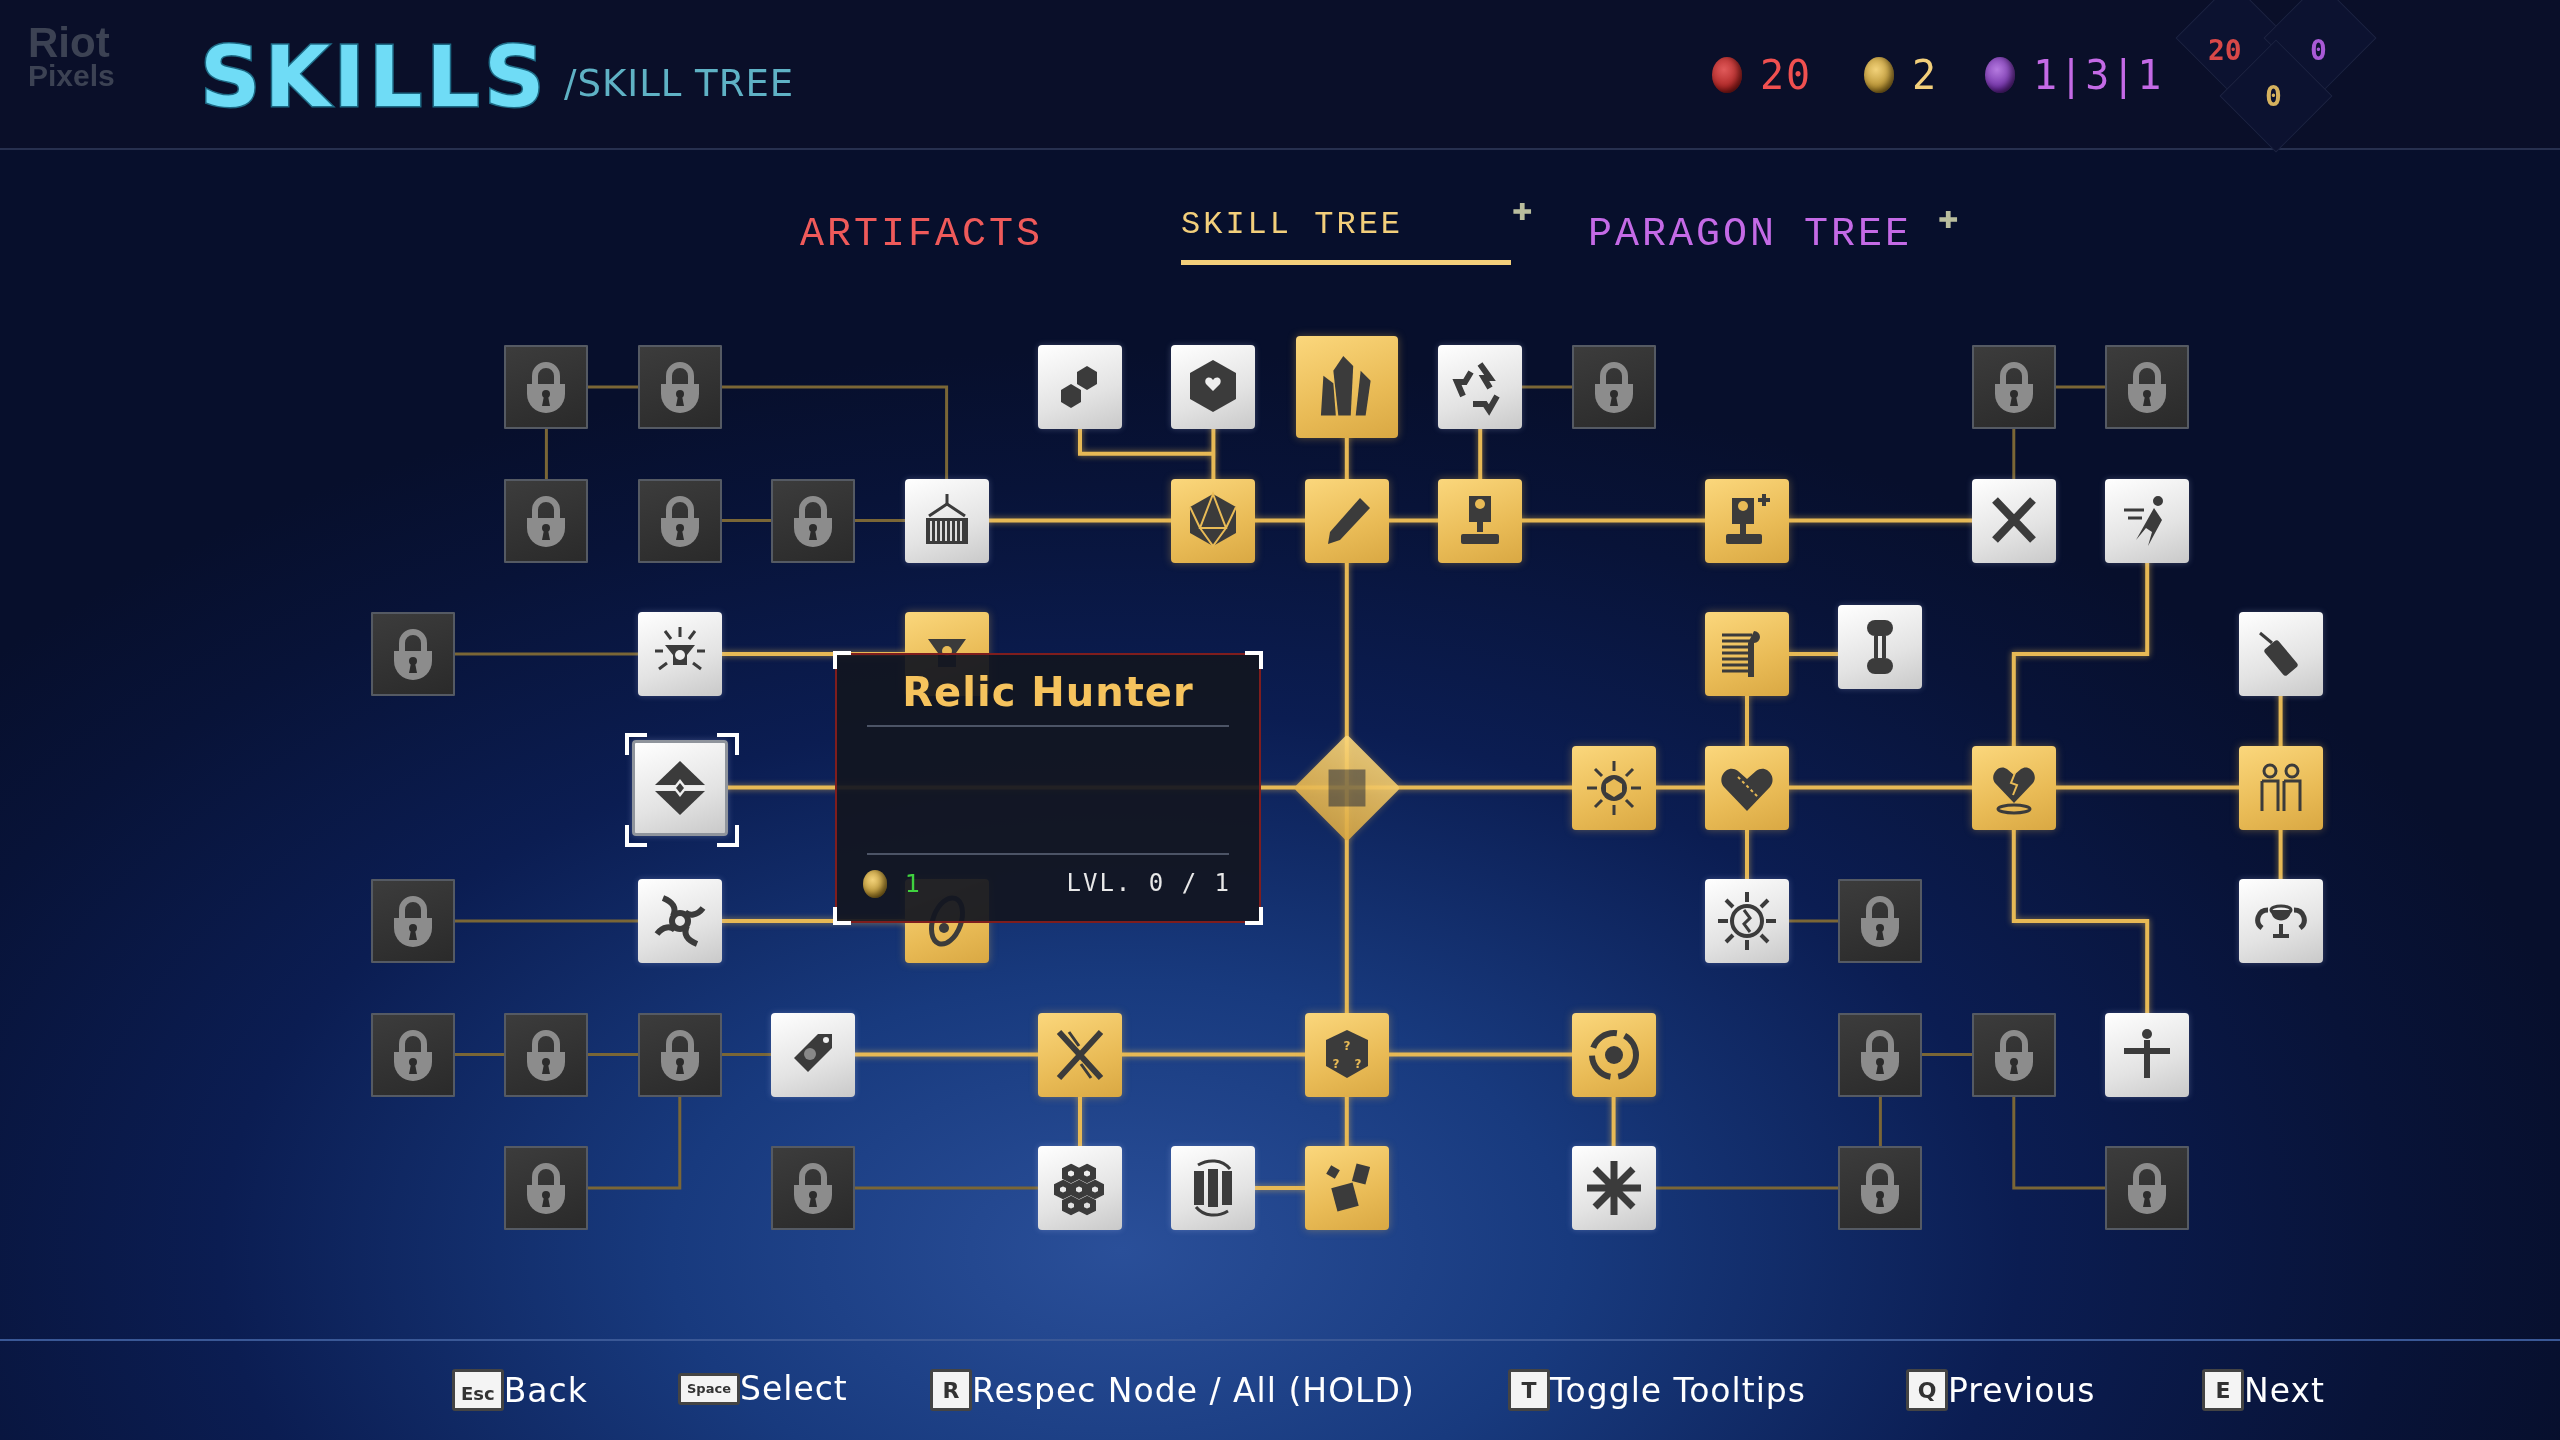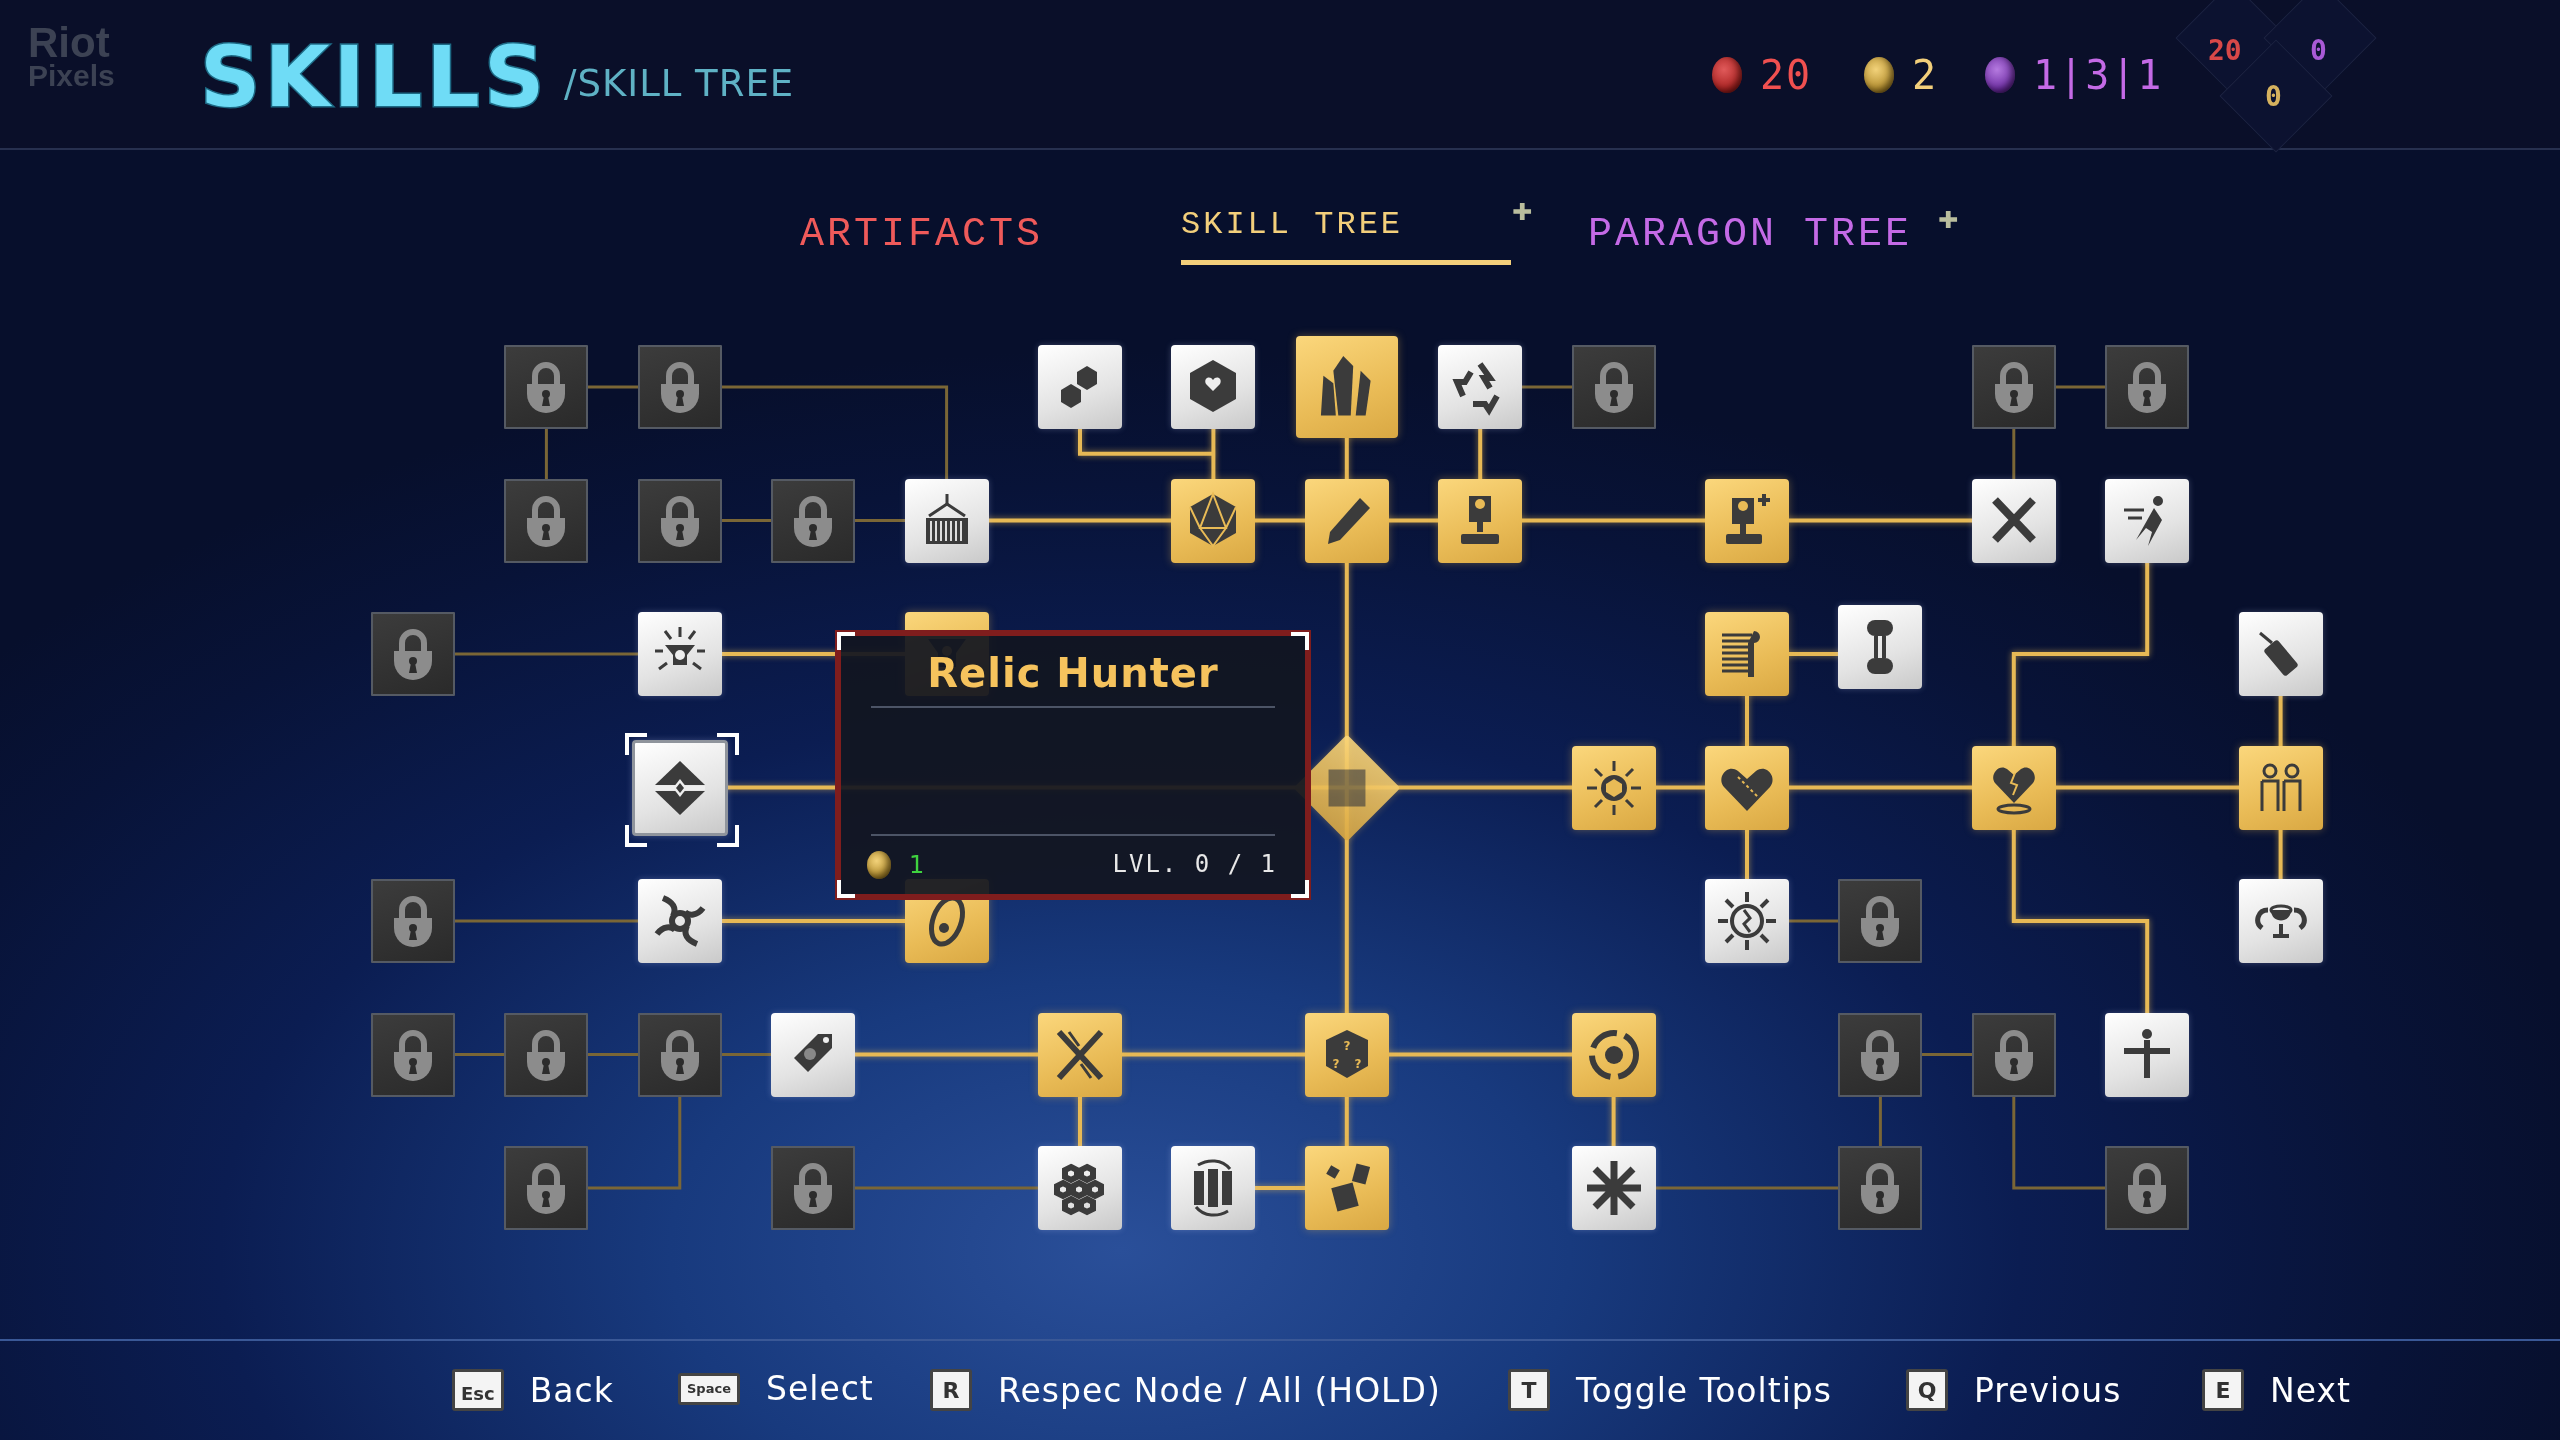--- a/index.html
+++ b/index.html
@@ -54,34 +54,34 @@
   .node svg { width:66px; height:66px; }
   .node.gold { background:linear-gradient(160deg,#fbd77c 0%,#e9bb56 60%,#d9a843 100%); box-shadow:0 0 8px rgba(240,190,80,0.35); }
   .node.white { background:linear-gradient(160deg,#ffffff 0%,#e3e3e3 60%,#c9c9c9 100%); box-shadow:0 0 6px rgba(200,210,255,0.25); }
   .node.lock { background:linear-gradient(160deg,#3c3c3c 0%,#2a2a2a 100%); border:2px solid #555a63; border-radius:1px; }
   .node.big { width:102px; height:102px; }
   .node.big svg { width:82px; height:82px; }
   .node.selected { width:96px; height:96px; border:3px solid #8f949c; }
   .sel-corner { position:absolute; width:18px; height:18px; border-color:#ffffff; border-style:solid; }
 
   .tooltip {
-    position:absolute; left:835px; top:630px; width:476px; height:270px;
-    background:rgba(18,22,32,0.93); border:6px solid #7f1d1d; box-sizing:border-box;
+    position:absolute; left:835px; top:653px; width:426px; height:270px;
+    background:rgba(18,22,32,0.93); border:2px solid #7f1d1d; box-sizing:border-box;
   }
   .tt-corner { position:absolute; width:14px; height:14px; border-color:#fff; border-style:solid; }
   .tt-title { position:absolute; top:14px; left:0; width:100%; text-align:center; color:#f6c35d; font-size:40px; font-weight:bold; letter-spacing:1px; }
   .tt-rule { position:absolute; left:30px; right:30px; height:2px; background:#4c5466; }
   .tt-desc { position:absolute; top:74px; left:18px; right:18px; text-align:center; font-size:29px; line-height:34px; color:#f1f1f1; letter-spacing:1px; }
   .tt-cost { position:absolute; left:26px; top:215px; display:flex; align-items:center; gap:18px; }
   .tt-cost .coin { width:24px; height:28px; }
   .tt-cost-val { color:#3fd23f; font-size:24px; }
   .tt-level { position:absolute; right:28px; top:214px; font-size:24px; color:#e8e8e8; letter-spacing:2px; font-family:"DejaVu Sans Mono", monospace; }
 
   .footer { position:absolute; left:0; top:1339px; width:2560px; height:101px; border-top:2px solid #3a5896; }
-  .hint { position:absolute; top:28px; display:flex; align-items:center; gap:26px; }
+  .hint { position:absolute; top:28px; display:flex; align-items:center; }
   .key {
     height:42px; min-width:42px; padding:0 6px; box-sizing:border-box;
     background:#f4f4f4; border:3px solid #444; border-radius:3px;
     color:#333; font-weight:bold; font-size:18px; display:flex; align-items:flex-end; justify-content:center; padding-bottom:4px;
   }
   .key.big { font-size:22px; align-items:center; padding-bottom:0; }
   .key.space { min-width:56px; height:32px; font-size:13px; align-items:center; padding-bottom:0; }
   .hint-label { font-size:33px; color:#fff; letter-spacing:1px; }
 </style>
 </head>

